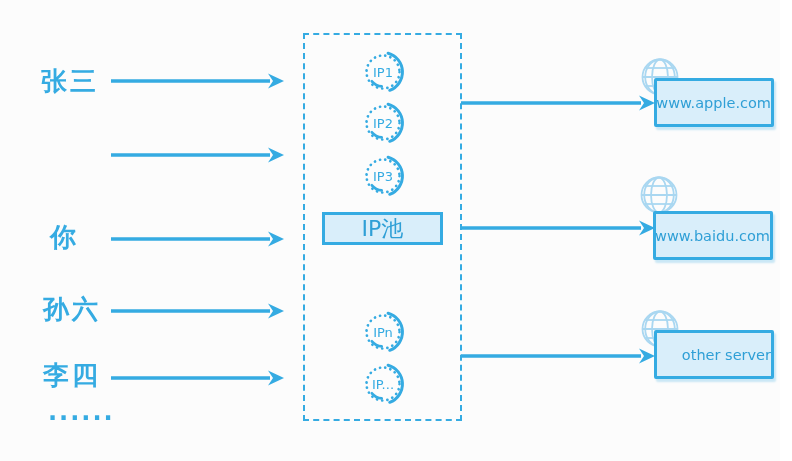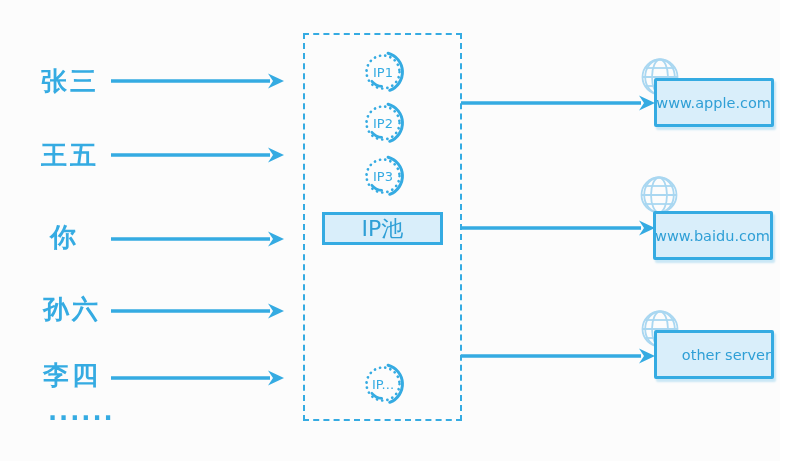--- a/index.html
+++ b/index.html
@@ -79,21 +79,20 @@
     color:#2f9fd6;font-size:14.5px;
     box-shadow:2px 3px 2px rgba(53,171,226,0.25);
   }
 </style>
 </head>
 <body>
 
 <div class="canvas">
 
   <div class="user-label" style="left:41px;top:66px">张三</div>
-  <div class="user-label" style="left:41px;top:140px">王五</div>
   <div class="user-label" style="left:50px;top:222px">你</div>
   <div class="user-label" style="left:43px;top:294px">孙六</div>
   <div class="user-label" style="left:43px;top:360px">李四</div>
   <div class="more-dots" style="left:48px;top:402px">......</div>
 
   <svg class="arrow" style="left:110px;top:71px" width="176" height="20" viewBox="0 0 176 20">
       <line x1="1" y1="10" x2="160" y2="10"></line>
       <polygon points="158,2.5 174,10 158,17.5 163,10"></polygon>
     </svg>
   <svg class="arrow" style="left:110px;top:145px" width="176" height="20" viewBox="0 0 176 20">
@@ -137,20 +136,28 @@
         <path class="arc" d="M28.1 4.2 A19.5 19.5 0 0 1 29.7 41.3"></path>
         <path class="hook" d="M21.7 37.4 A14.5 14.5 0 0 1 11.9 32.3"></path>
       </svg>
     <span class="ip-node-label">IP3</span>
   </div>
 
   <div class="pool-box">
     <span>IP池</span>
   </div>
 
+  <div class="ip-circle" style="left:360px;top:309px">
+    <svg width="46" height="46" viewBox="0 0 46 46">
+        <circle class="dots" cx="23" cy="23" r="16.5"></circle>
+        <path class="arc" d="M28.1 4.2 A19.5 19.5 0 0 1 29.7 41.3"></path>
+        <path class="hook" d="M21.7 37.4 A14.5 14.5 0 0 1 11.9 32.3"></path>
+      </svg>
+    <span class="ip-node-label">IPn</span>
+  </div>
   <div class="ip-circle" style="left:360px;top:361px">
     <svg width="46" height="46" viewBox="0 0 46 46">
         <circle class="dots" cx="23" cy="23" r="16.5"></circle>
         <path class="arc" d="M28.1 4.2 A19.5 19.5 0 0 1 29.7 41.3"></path>
         <path class="hook" d="M21.7 37.4 A14.5 14.5 0 0 1 11.9 32.3"></path>
       </svg>
     <span class="ip-node-label">IP...</span>
   </div>
 
   <svg class="arrow" style="left:461px;top:93px" width="196" height="20" viewBox="0 0 196 20">

